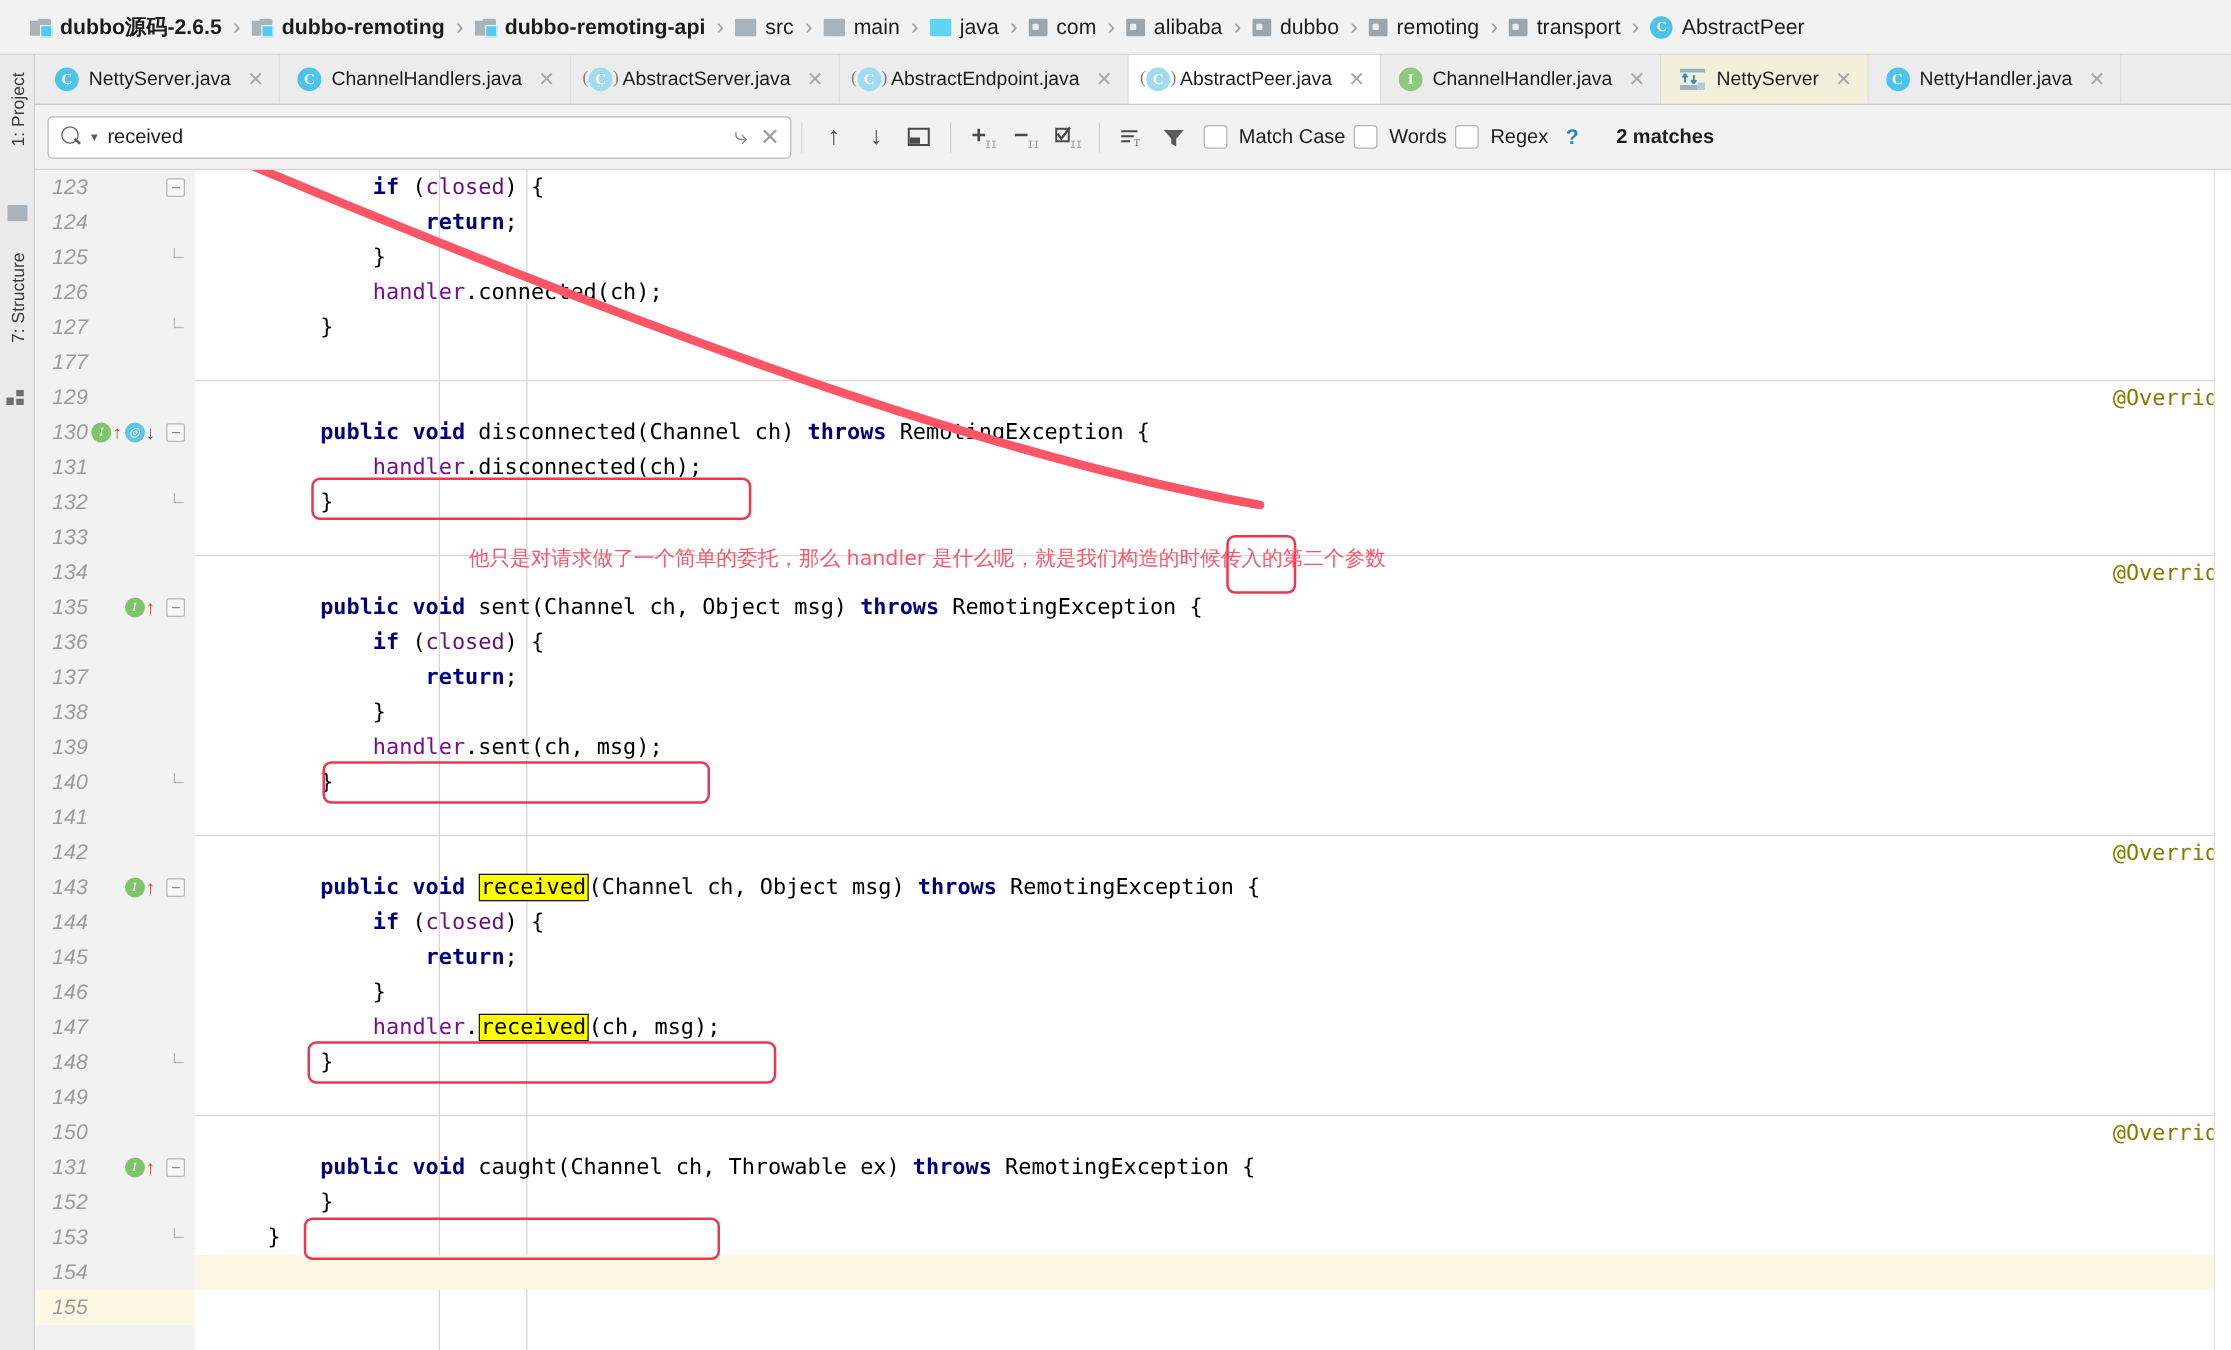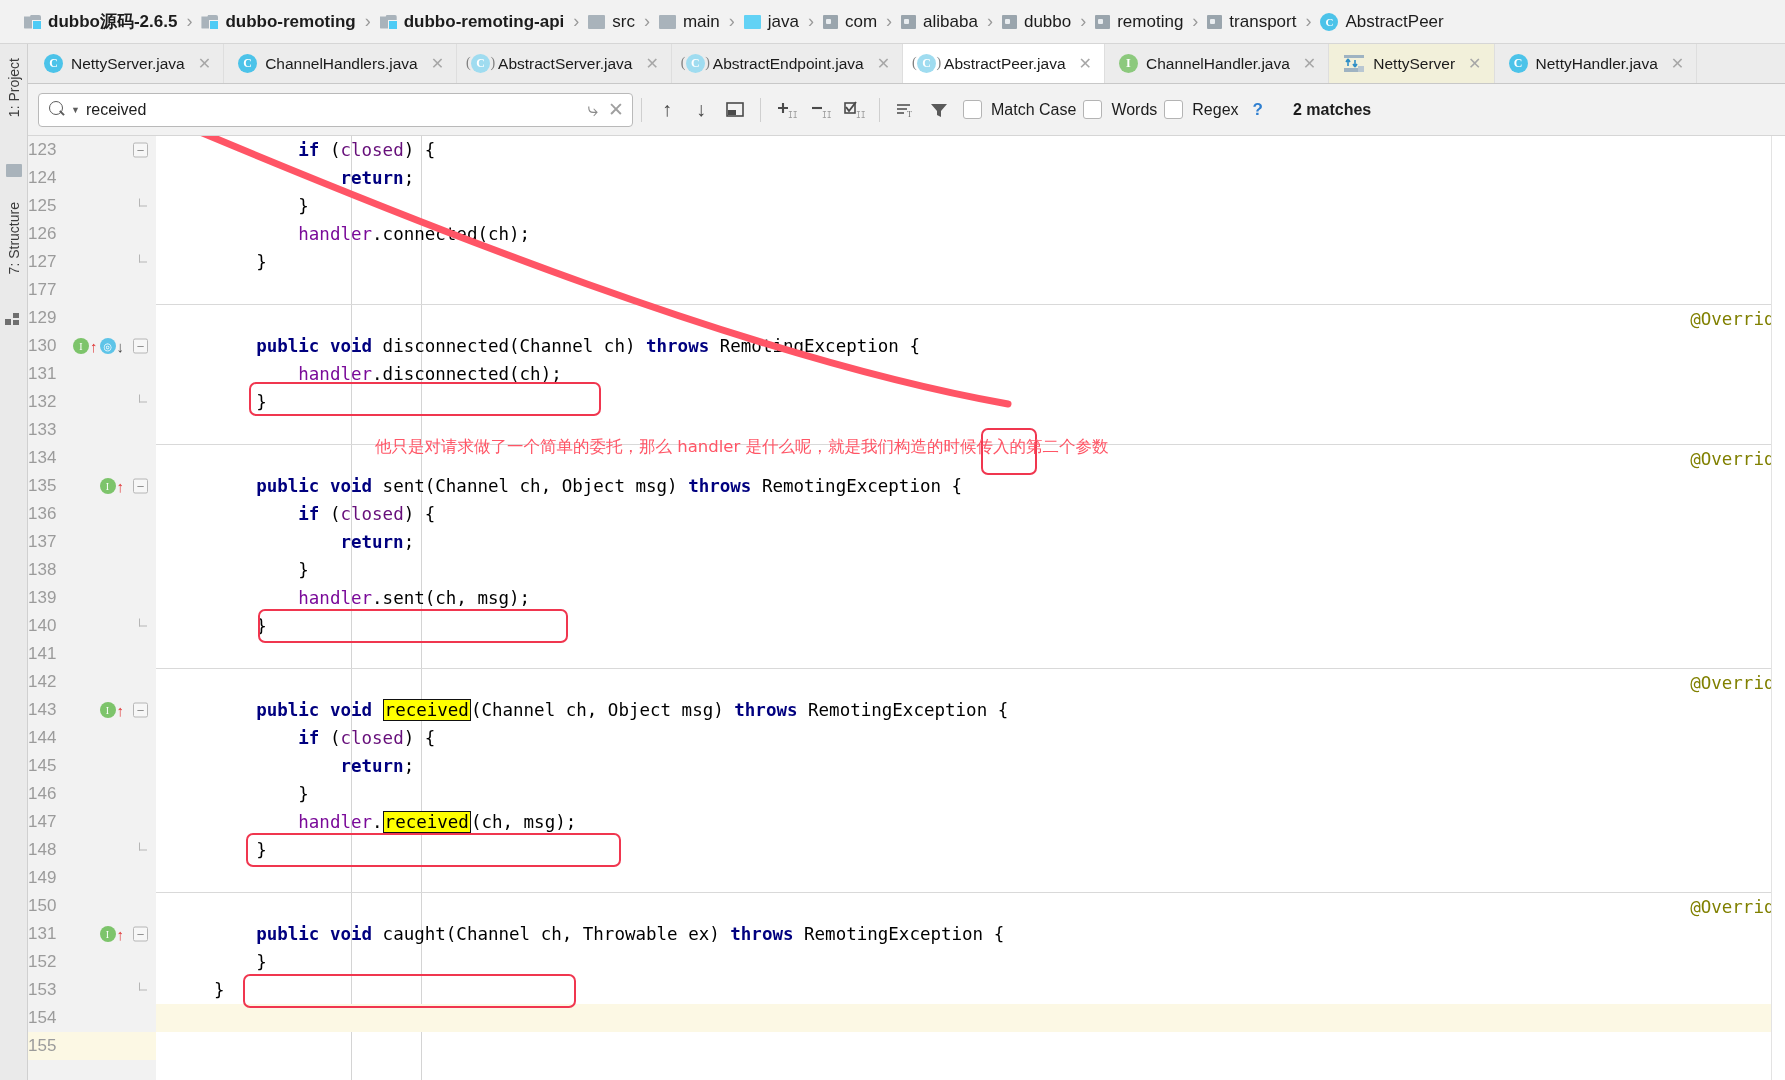--- a/index.html
+++ b/index.html
@@ -171,24 +171,25 @@
     margin-left: 28px;
   }
   .gutter {
     width: 128px; min-width: 128px;
     background: #f2f2f2;
     position: relative;
     border-right: 0;
   }
   .gut-row {
     height: 28px; position: relative;
-    display: flex; align-items: center; justify-content: flex-start;
+    display: flex; align-items: center; justify-content: center;
     padding-right: 72px;
     font-size: 17px; color: #9b9b9b;
     font-family: "Liberation Sans", sans-serif;
+    font-style: italic;
   }
   .gut-row.cur { background: #fcf8e4; }
   .gut-icons {
     position: absolute; right: 32px; top: 50%; transform: translateY(-50%);
     display: flex; align-items: center; gap: 2px;
   }
   .gi {
     width: 16px; height: 16px; border-radius: 50%;
     display: inline-flex; align-items: center; justify-content: center;
     font-size: 10px; color: #fff; font-family: "Liberation Serif", serif;

